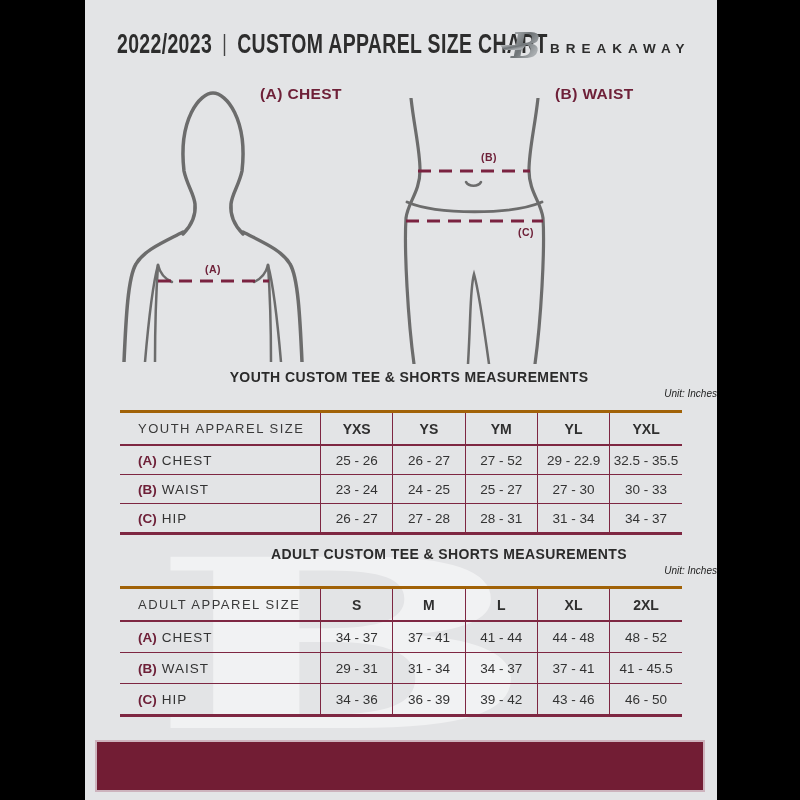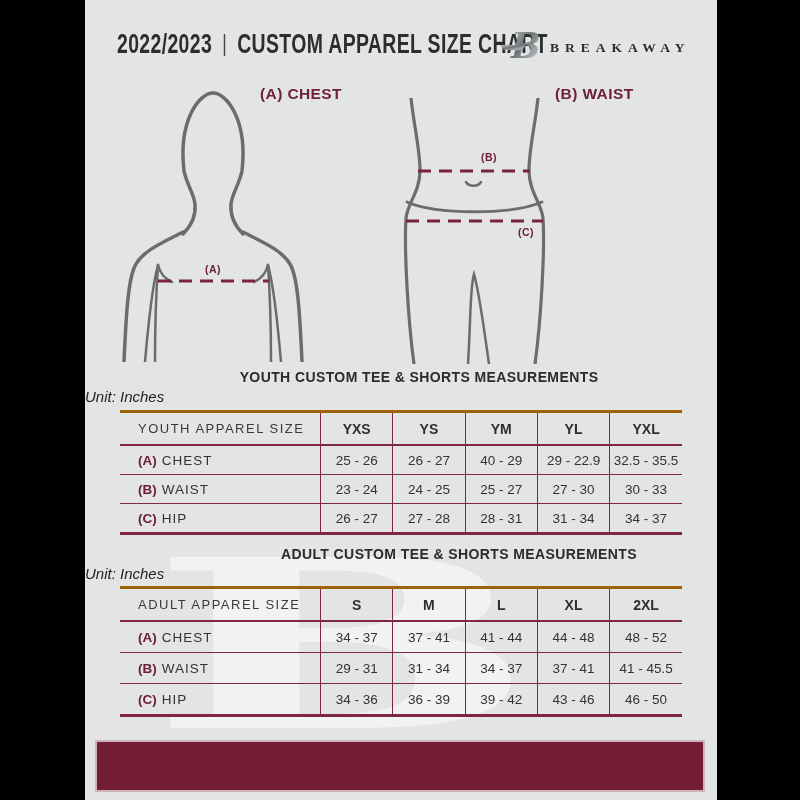--- a/index.html
+++ b/index.html
@@ -6,37 +6,37 @@
   #stage{position:relative;width:800px;height:800px;background:#000;overflow:hidden;
          font-family:"Liberation Sans",sans-serif;}
   .doc{position:absolute;left:85px;top:0;width:632px;height:800px;background:#e3e4e6;overflow:hidden;}
 
   
   .header-title{position:absolute;left:32px;top:29px;white-space:nowrap;
     font-weight:bold;font-size:27px;color:#2d2d2d;letter-spacing:0.5px;
     transform:scaleX(0.72);transform-origin:left top;}
   .header-title .sep{font-weight:400;color:#444;padding:0 14px;font-size:24px;vertical-align:2px;}
   .brand{position:absolute;left:414px;top:25px;display:flex;align-items:center;}
-  .brand-text{font-weight:bold;font-size:13.5px;letter-spacing:6px;color:#2d2d2d;margin-left:9px;margin-top:6px;font-family:Liberation Serif, serif;}
+  .brand-text{font-weight:bold;font-size:13.5px;letter-spacing:6px;color:#2d2d2d;margin-left:9px;margin-top:6px;}
 
   
   .fig{position:absolute;}
   .fig path{fill:none;stroke:#6c6c6c;stroke-linecap:round;}
   .fig .dash{stroke:#7a2240;stroke-width:3;stroke-dasharray:13 8;stroke-linecap:butt;}
   .meas-label{position:absolute;font-size:10.5px;font-weight:bold;color:#6e2038;letter-spacing:0.5px;}
   .measure-block{position:absolute;}
   .measure-heading{font-size:15.5px;font-weight:800;color:#6e2038;letter-spacing:0.4px;margin:0 0 9px 0;}
   .measure-text{font-size:11.3px;font-style:italic;color:#82395a;line-height:1.48;white-space:pre-line;
     font-family:"DejaVu Sans",sans-serif;}
 
   
-  .section-title{position:absolute;left:12px;width:644px;text-align:center;font-weight:bold;
+  .section-title{position:absolute;left:2px;width:644px;text-align:center;font-weight:bold;
     font-size:14px;color:#2b2b2b;letter-spacing:0.4px;z-index:1;}
-  .unit-line{position:absolute;left:0;width:632px;text-align:left;font-style:italic;
-    font-size:15px;color:#222;z-index:1;}
+  .unit-line{position:absolute;left:0;width:632px;text-align:right;font-style:italic;
+    font-size:10px;color:#222;z-index:1;}
   table.size-table{position:absolute;left:35px;width:562px;border-collapse:collapse;
     table-layout:fixed;z-index:1;}
   table.size-table th,table.size-table td{border-left:1.5px solid #7e2742;padding:0;}
   table.size-table th:first-child,table.size-table td:first-child{border-left:none;width:182px;}
   table.size-table thead th{border-top:3px solid #a16207;border-bottom:2px solid #7e2742;
     height:31px;font-size:14px;font-weight:bold;color:#2f2f2f;text-align:center;}
   table.size-table thead th.label-head{font-weight:400;font-size:13px;letter-spacing:1.5px;
     color:#3a3a3a;text-align:left;padding-left:18px;}
   table.size-table tbody th,table.size-table tbody td{height:28px;border-bottom:1.5px solid #7e2742;
     font-size:13.5px;color:#333;}
@@ -125,21 +125,21 @@
             <th>YM</th>
             <th>YL</th>
             <th>YXL</th>
           </tr>
         </thead>
         <tbody>
           <tr>
             <th class="row-label"><span class="prefix">(A)</span><span class="rlabel">CHEST</span></th>
             <td>25 - 26</td>
             <td>26 - 27</td>
-            <td>40 - 29</td>
+            <td>27 - 52</td>
             <td>29 - 22.9</td>
             <td>32.5 - 35.5</td>
           </tr>
           <tr>
             <th class="row-label"><span class="prefix">(B)</span><span class="rlabel">WAIST</span></th>
             <td>23 - 24</td>
             <td>24 - 25</td>
             <td>25 - 27</td>
             <td>27 - 30</td>
             <td>30 - 33</td>

